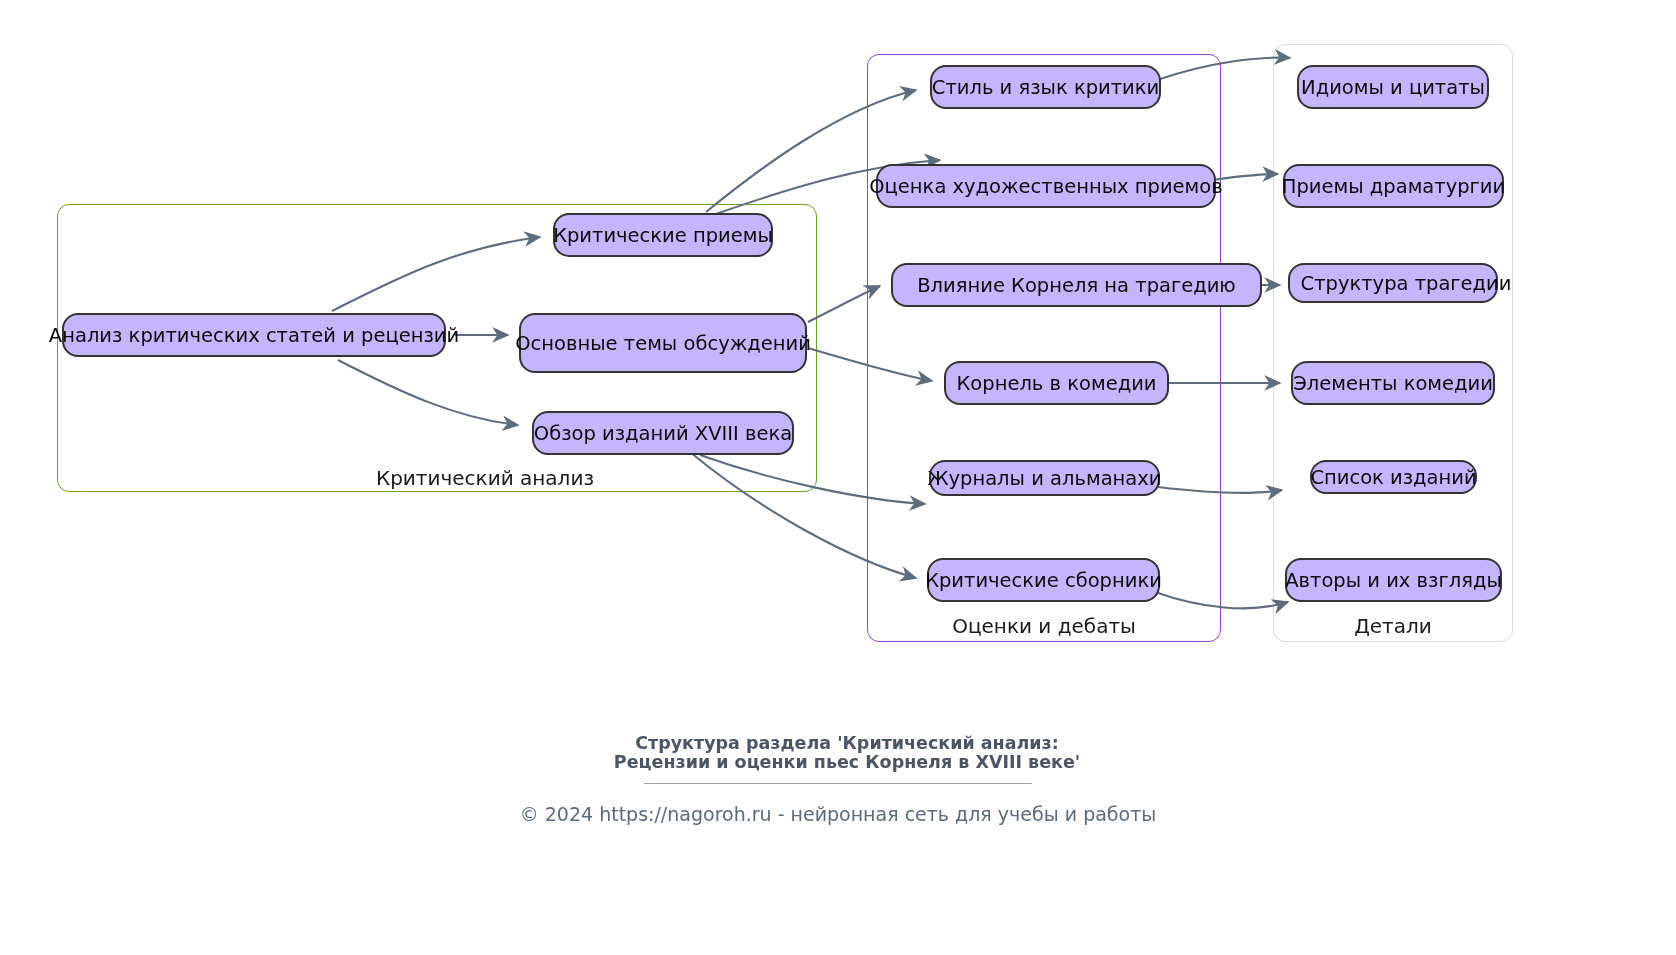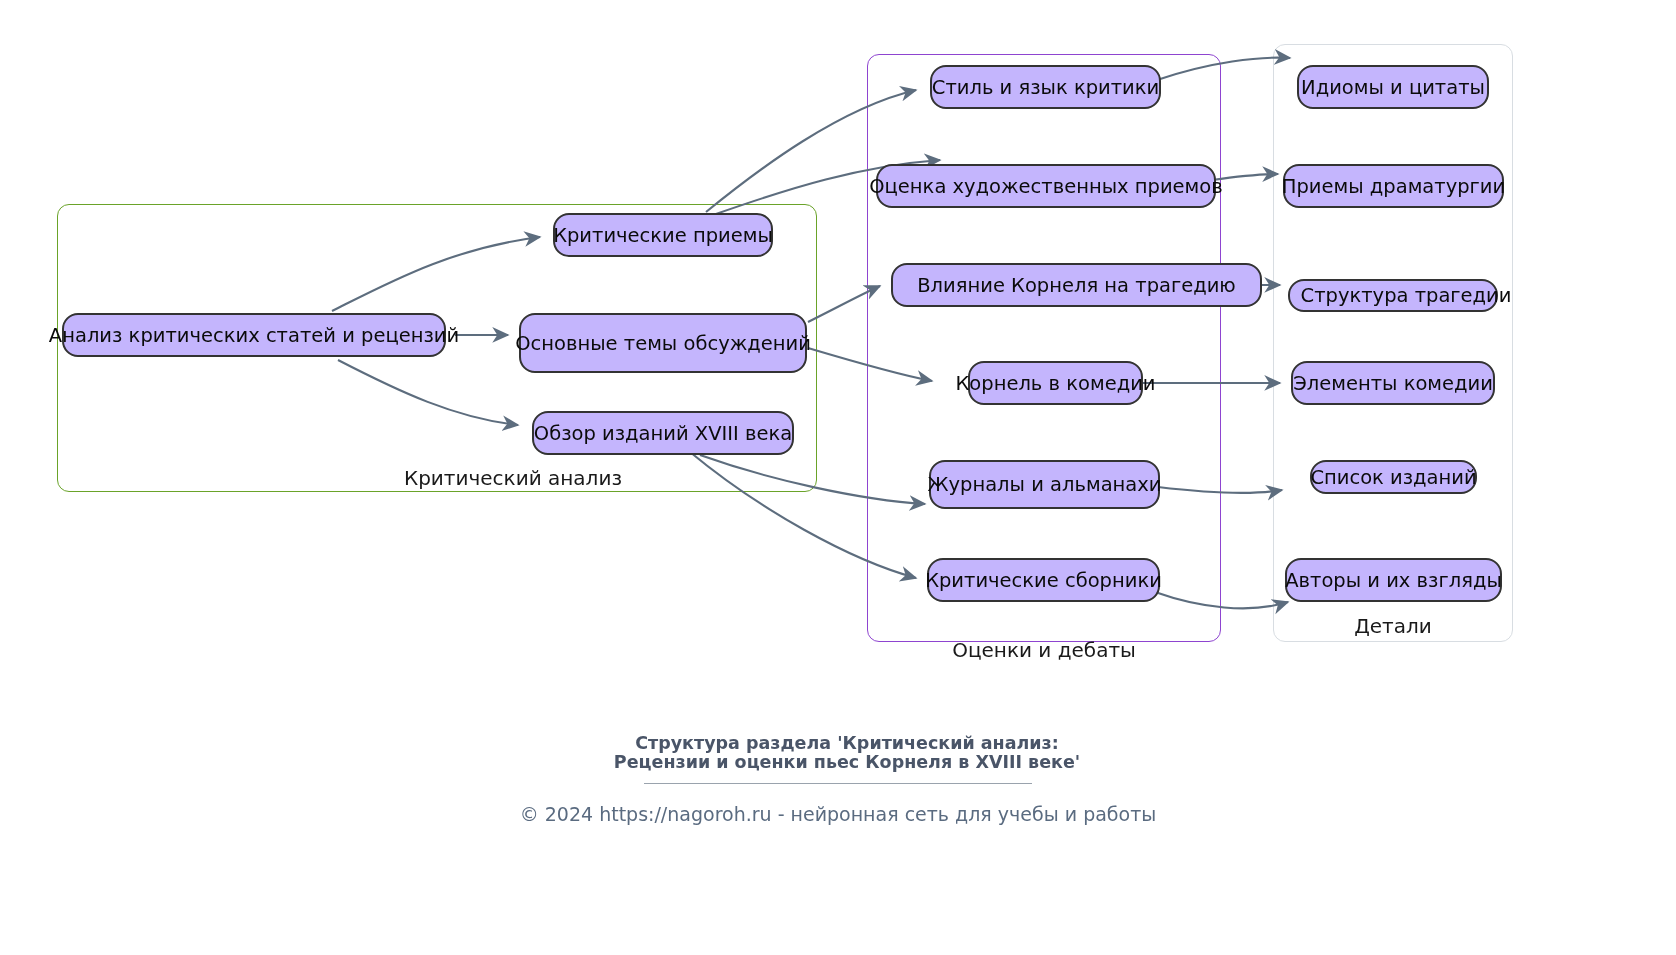--- a/index.html
+++ b/index.html
@@ -84,24 +84,24 @@
     font-size: 19px;
     font-family: "DejaVu Sans", "Liberation Sans", sans-serif;
   }
 </style>
 </head>
 <body>
 
 <div id="canvas">
 
   <div class="cluster" style="left:57px; top:204px; width:760px; height:288px; border:1.6px solid #6aa329;"></div>
-  <div class="cluster-label" style="left:57px; top:466px; width:856px;padding-left:28px;">Критический анализ</div>
+  <div class="cluster-label" style="left:57px; top:466px; width:856px;">Критический анализ</div>
 
   <div class="cluster" style="left:867px; top:54px; width:354px; height:588px; border:1.6px solid #8e44d0;"></div>
-  <div class="cluster-label" style="left:867px; top:614px; width:354px;margin-top:24px;">Оценки и дебаты</div>
+  <div class="cluster-label" style="left:867px; top:614px; width:354px;">Оценки и дебаты</div>
 
   <div class="cluster" style="left:1273px; top:44px; width:240px; height:598px; border:1.6px solid #d8dde2;"></div>
   <div class="cluster-label" style="left:1273px; top:614px; width:240px;">Детали</div>
 
   <svg class="edges" viewBox="0 0 1676 955" xmlns="http://www.w3.org/2000/svg">
     <defs>
       <marker id="arrow" viewBox="0 0 12 12" refX="10" refY="6" markerWidth="9" markerHeight="9" orient="auto-start-reverse">
         <path d="M 0 1 L 11 6 L 0 11 L 3.2 6 Z" fill="#5d6d7e"></path>
       </marker>
     </defs>
@@ -146,31 +146,31 @@
   <div class="node" style="left:519px; top:313px; width:288px; height:60px;">Основные темы обсуждений</div>
 
   <div class="node" style="left:532px; top:411px; width:262px; height:44px;">Обзор изданий XVIII века</div>
 
   <div class="node" style="left:930px; top:65px; width:231px; height:44px;">Стиль и язык критики</div>
 
   <div class="node" style="left:876px; top:164px; width:340px; height:44px;">Оценка художественных приемов</div>
 
   <div class="node" style="left:891px; top:263px; width:371px; height:44px;">Влияние Корнеля на трагедию</div>
 
-  <div class="node" style="left:944px; top:361px; width:175px; height:44px;margin-left:24px;">Корнель в комедии</div>
+  <div class="node" style="left:944px; top:361px; width:225px; height:44px;">Корнель в комедии</div>
 
-  <div class="node" style="left:929px; top:460px; width:231px; height:49px;">Журналы и альманахи</div>
+  <div class="node" style="left:929px; top:460px; width:231px; height:36px;">Журналы и альманахи</div>
 
   <div class="node" style="left:927px; top:558px; width:233px; height:44px;">Критические сборники</div>
 
   <div class="node" style="left:1297px; top:65px; width:192px; height:44px;">Идиомы и цитаты</div>
 
   <div class="node" style="left:1283px; top:164px; width:221px; height:44px;">Приемы драматургии</div>
 
-  <div class="node" style="left:1288px; top:279px; width:210px; height:33px;padding-left:40px;">Структура трагедии</div>
+  <div class="node" style="left:1288px; top:263px; width:210px; height:40px;padding-left:40px;">Структура трагедии</div>
 
   <div class="node" style="left:1291px; top:361px; width:204px; height:44px;">Элементы комедии</div>
 
   <div class="node" style="left:1310px; top:460px; width:167px; height:34px;">Список изданий</div>
 
   <div class="node" style="left:1285px; top:558px; width:217px; height:44px;">Авторы и их взгляды</div>
 
   <div class="caption" style="top:733px;">Структура раздела 'Критический анализ:</div>
   <div class="caption caption-line2" style="top:752px;">Рецензии и оценки пьес Корнеля в XVIII веке'</div>
 

